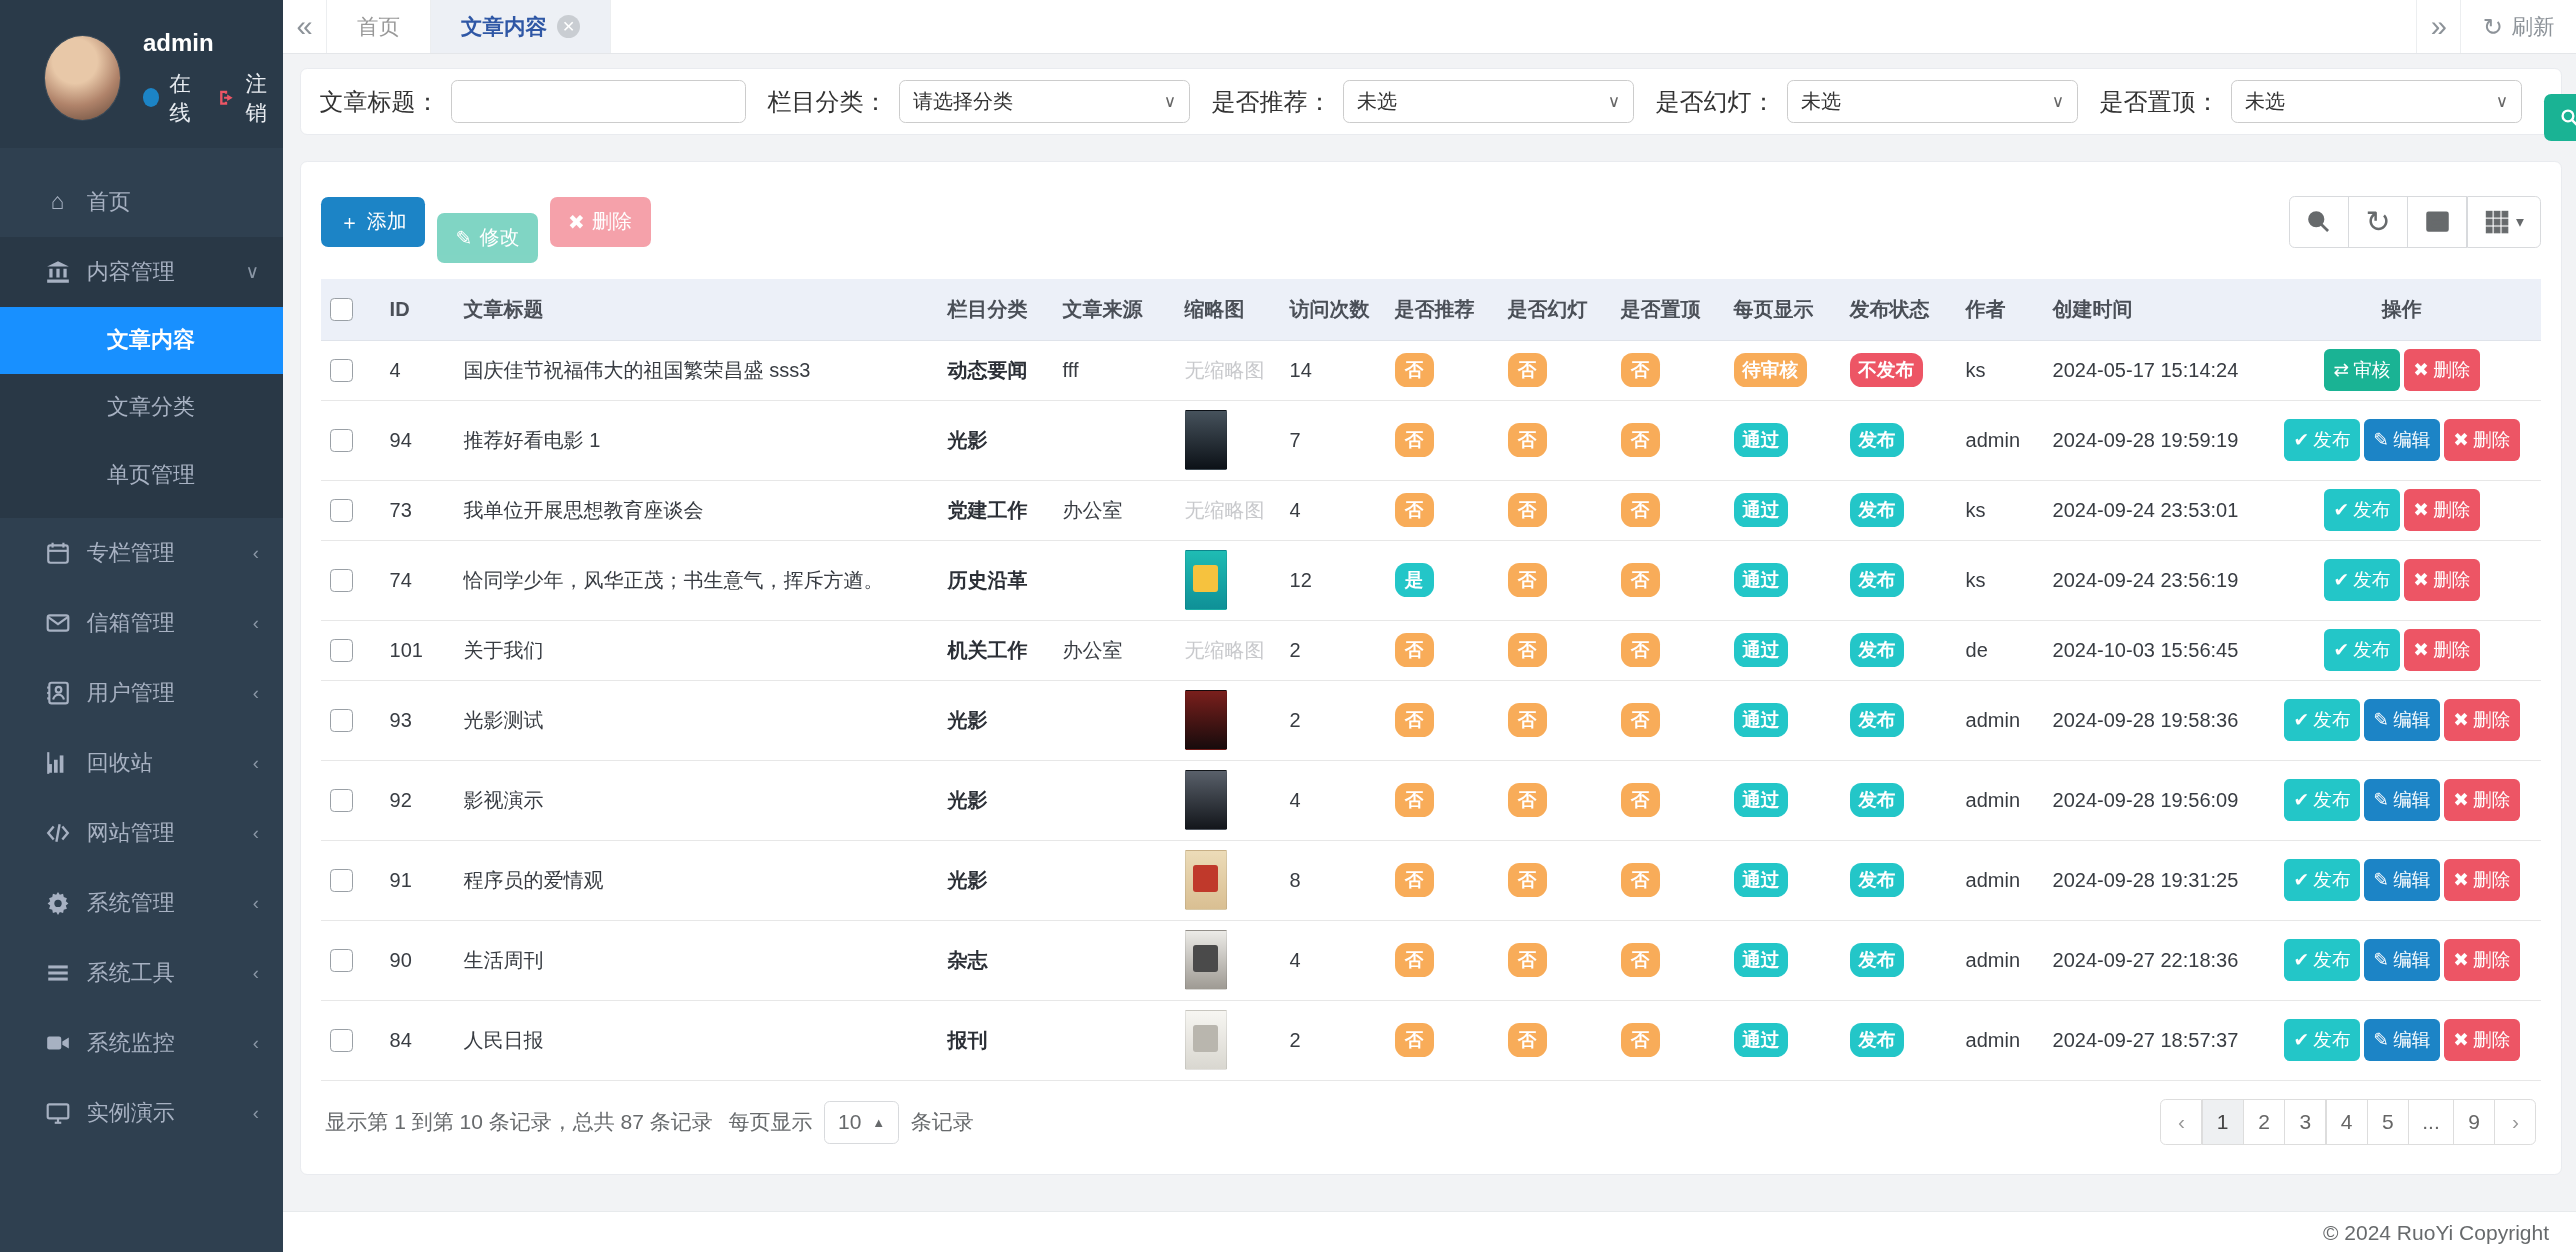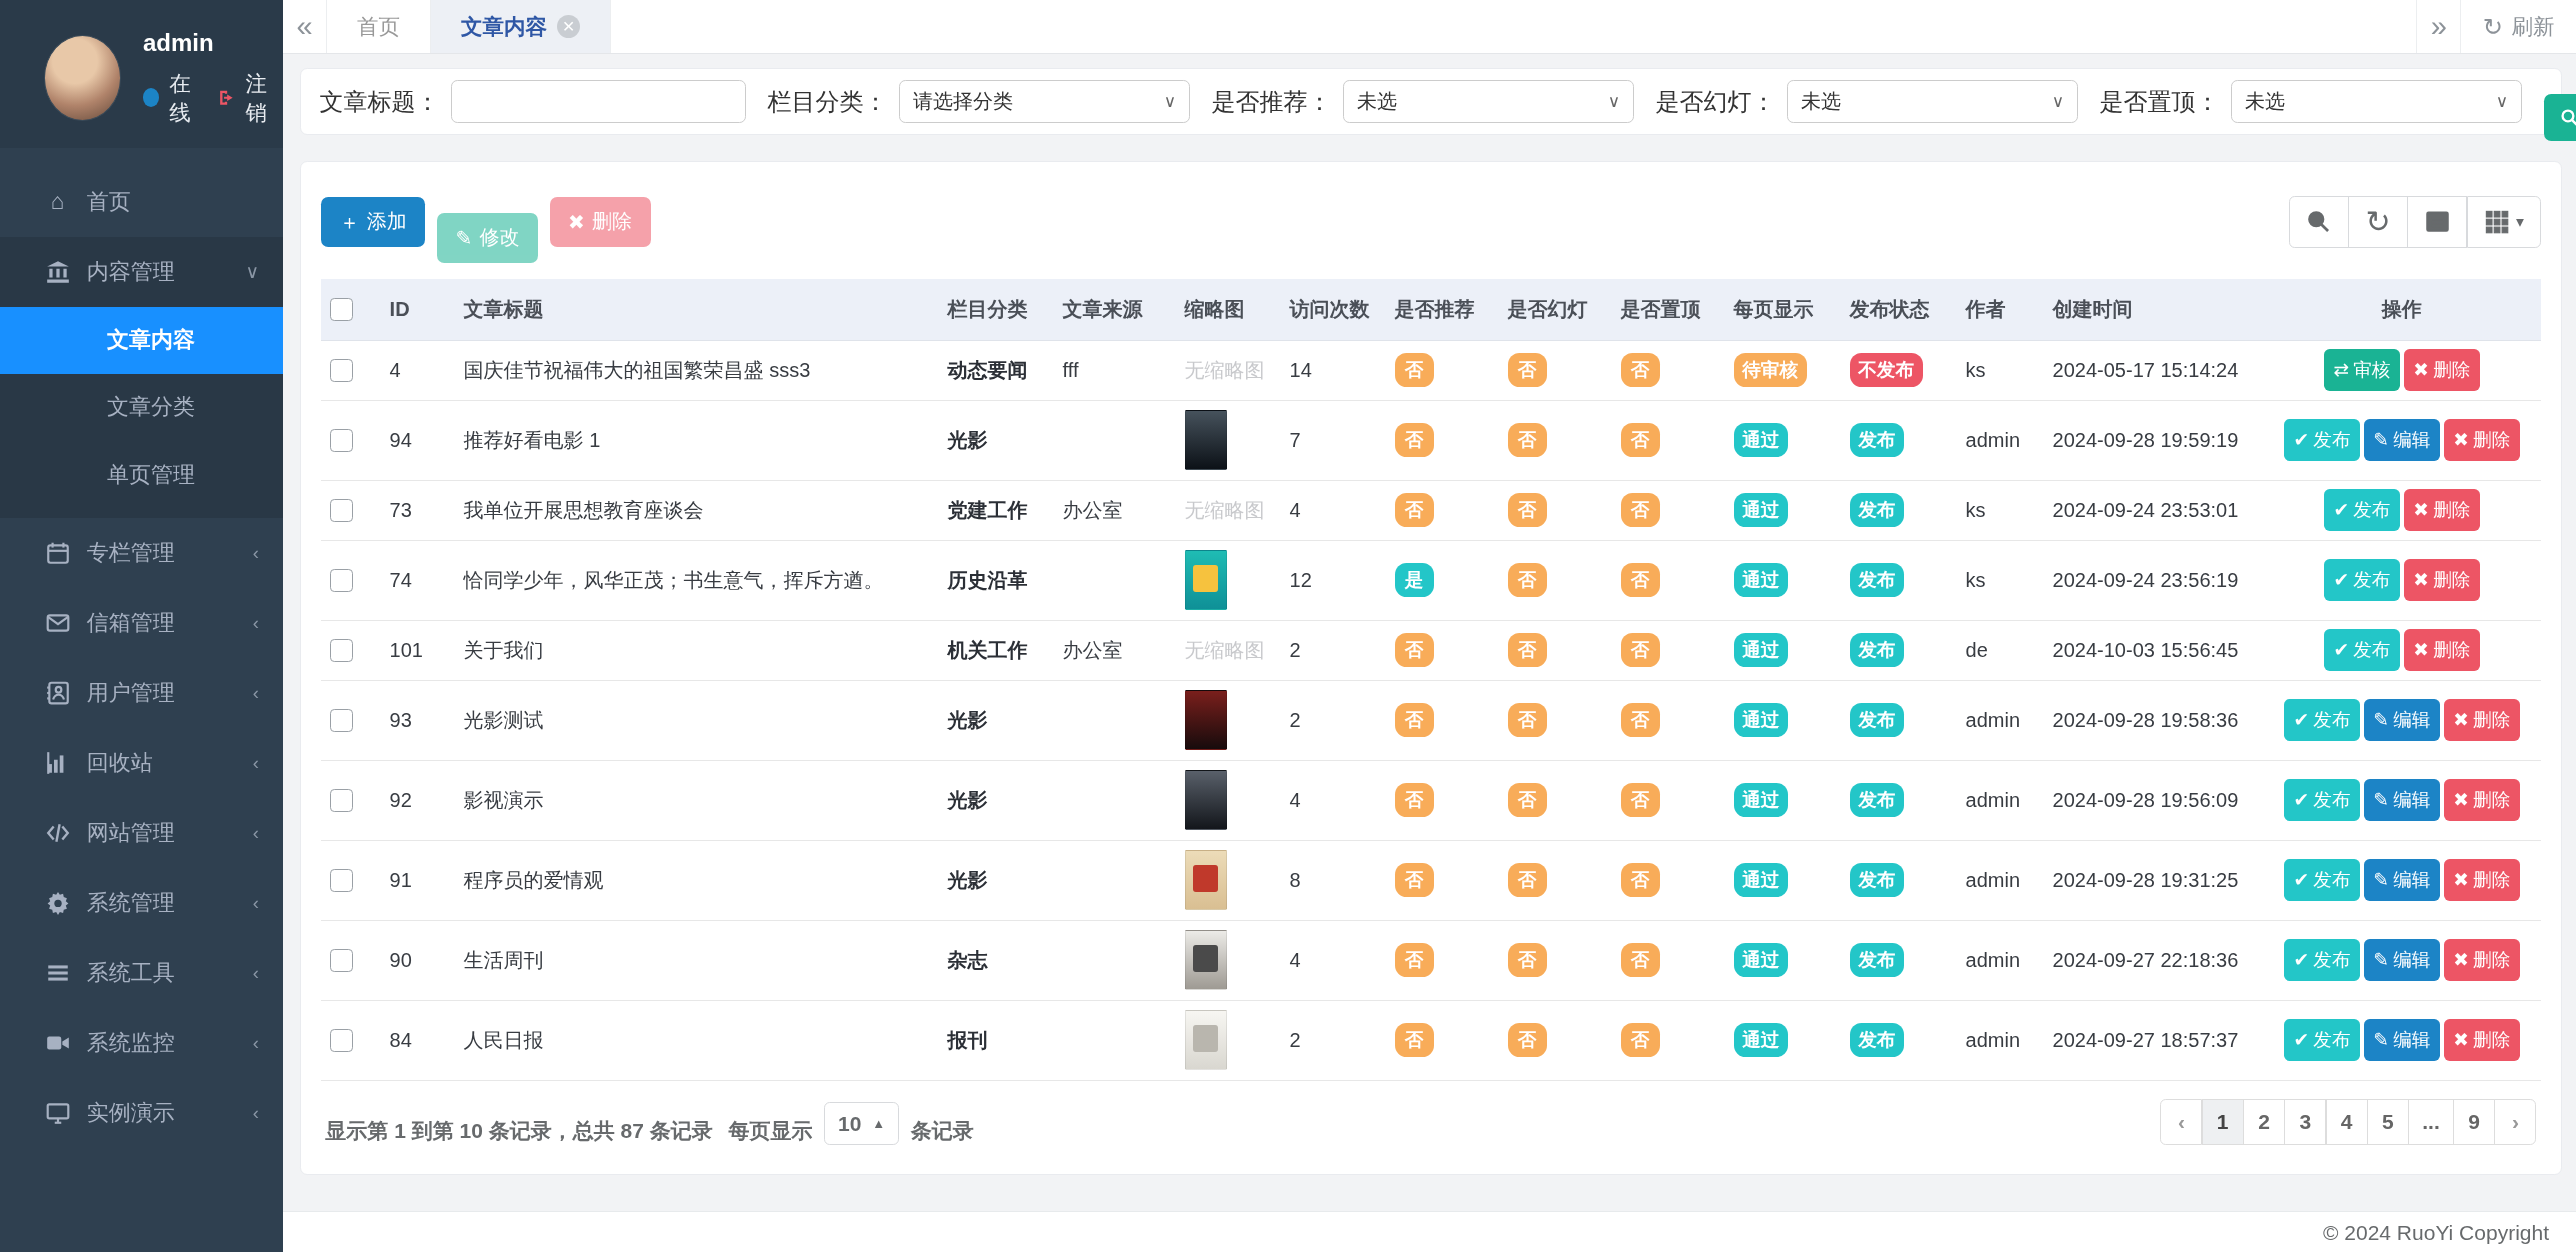--- a/index.html
+++ b/index.html
@@ -80,21 +80,21 @@
   td .cat { font-weight:bold; color:#2b2f36; }
   .nothumb { color:#c8c9cc; }
   .thumb { width:42px; height:60px; border-radius:1.4px; border:0.7px solid rgba(0,0,0,.08); position:relative; overflow:hidden; }
   .thumb .acc { position:absolute; left:18%; top:24%; width:64%; height:46%; border-radius:2.9px; }
   .badge { display:inline-block; min-width:39px; text-align:center; padding:7.9px 8.6px; border-radius:11.5px; color:#fff; font-size:18.6px; font-weight:bold; line-height:1; }
   .bg-teal { background:#23c6c8; } .bg-orange { background:#f8ac59; } .bg-red { background:#ed5565; }
   .bg-green { background:#1ab394; } .bg-blue { background:#1c84c6; }
   .act-btn { border:none; border-radius:5.7px; color:#fff; font-size:18.6px; padding:7.9px 9.3px; margin:0 2.1px; cursor:pointer; display:inline-flex; align-items:center; gap:4.3px; white-space:nowrap; }
 
   
-  .pg-row { display:flex; align-items:flex-end; padding:18.6px 4.3px 21.5px 4.3px; color:#676a6c; font-size:21px;font-weight:bold; }
+  .pg-row { display:flex; align-items:center; padding:18.6px 4.3px 21.5px 4.3px; color:#676a6c; font-size:21px; }
   .pp-select { display:inline-flex; align-items:center; gap:11px; border:0.7px solid #d8dadd; border-radius:5.7px; padding:8.6px 13px; margin:0 11.5px; color:#676a6c; cursor:pointer; }
   .pp-caret { font-size:13px; }
   .pages { margin-left:auto; display:flex; }
   .pg-btn { min-width:42px; height:46px; padding:0 13px; border:0.7px solid #ddd; background:#fff; margin-left:-0.7px; display:flex; align-items:center; justify-content:center; color:#666; font-size:21px; cursor:pointer; }
   .pg-btn:first-child { border-radius:5.7px 0 0 5.7px; }
   .pg-btn:last-child { border-radius:0 5.7px 5.7px 0; }
   .pg-btn.active { background:#eef0f2; color:#444; }
   .pg-btn.nav { color:#999; }
 
   

